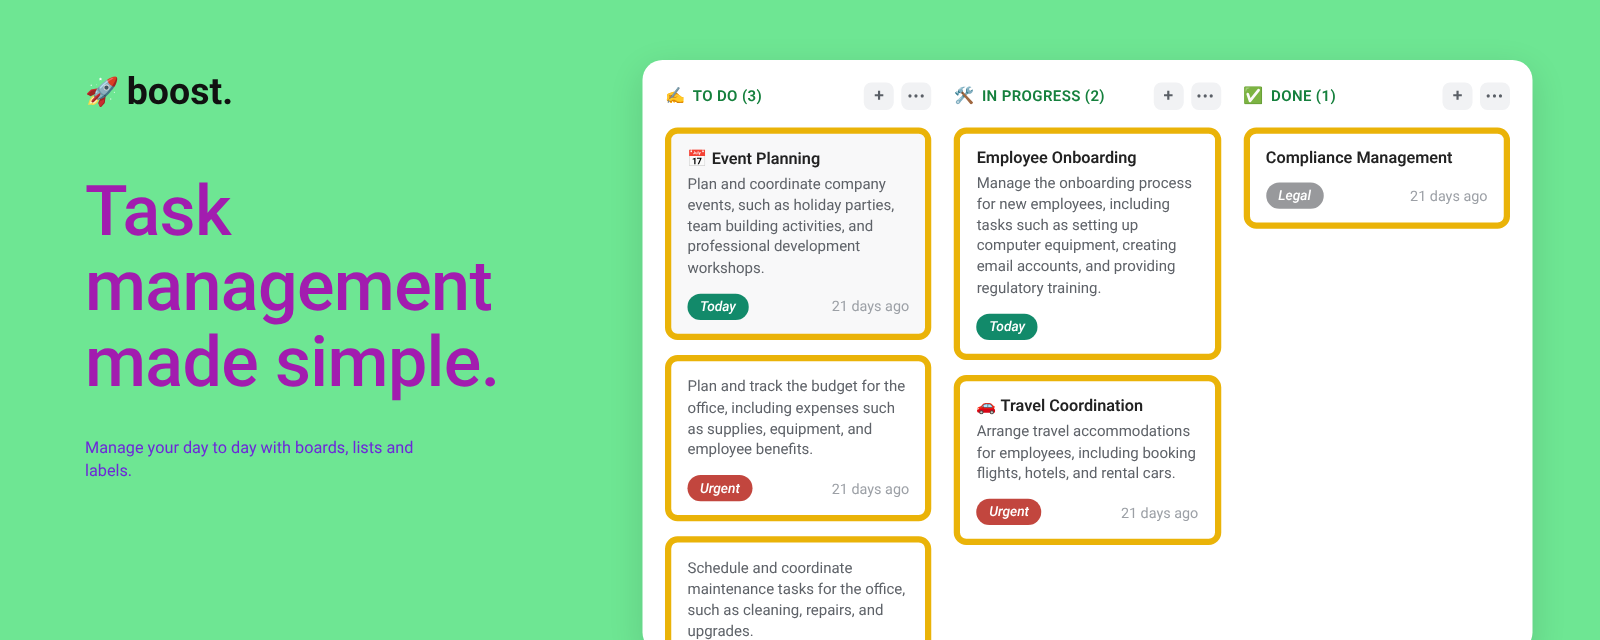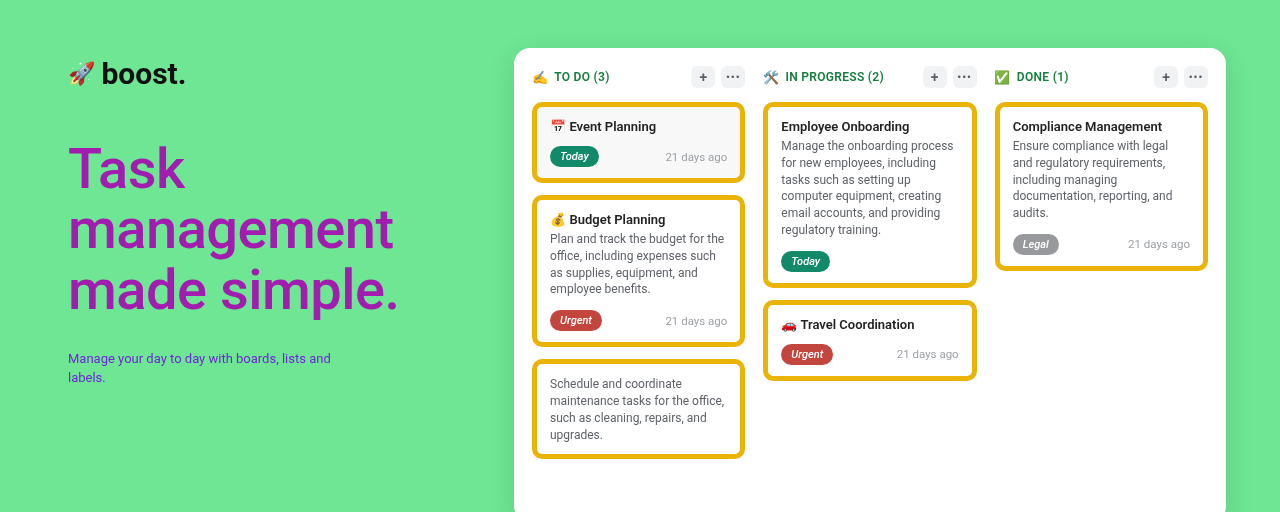--- a/index.html
+++ b/index.html
@@ -153,27 +153,27 @@
       <div class="col-head">
         <span class="col-emoji">✍️</span>
         <span class="col-title">TO DO (3)</span>
         <div class="col-actions">
           <div class="icon-btn">+</div>
           <div class="icon-btn" style="font-size:11px;letter-spacing:1px;">•••</div>
         </div>
       </div>
       <div class="card primary">
         <div class="card-title"><span>📅 </span><span>Event Planning</span></div>
+        <div class="card-desc">Plan and coordinate company events, such as holiday parties, team building activities, and professional development workshops.</div>
         <div class="card-foot">
           <span class="pill pill-today">Today</span>
           <span class="ago">21 days ago</span>
         </div>
       </div>
       <div class="card">
-        <div class="card-title"><span>💰 </span><span>Budget Planning</span></div>
         <div class="card-desc">Plan and track the budget for the office, including expenses such as supplies, equipment, and employee benefits.</div>
         <div class="card-foot">
           <span class="pill pill-urgent">Urgent</span>
           <span class="ago">21 days ago</span>
         </div>
       </div>
       <div class="card">
         <div class="card-desc">Schedule and coordinate maintenance tasks for the office, such as cleaning, repairs, and upgrades.</div>
       </div>
     </div>
@@ -188,37 +188,37 @@
       </div>
       <div class="card">
         <div class="card-title"><span>Employee Onboarding</span></div>
         <div class="card-desc">Manage the onboarding process for new employees, including tasks such as setting up computer equipment, creating email accounts, and providing regulatory training.</div>
         <div class="card-foot">
           <span class="pill pill-today">Today</span>
         </div>
       </div>
       <div class="card">
         <div class="card-title"><span>🚗 </span><span>Travel Coordination</span></div>
+        <div class="card-desc">Arrange travel accommodations for employees, including booking flights, hotels, and rental cars.</div>
         <div class="card-foot">
           <span class="pill pill-urgent">Urgent</span>
           <span class="ago">21 days ago</span>
         </div>
       </div>
     </div>
     <div class="col">
       <div class="col-head">
         <span class="col-emoji">✅</span>
         <span class="col-title">DONE (1)</span>
         <div class="col-actions">
           <div class="icon-btn">+</div>
           <div class="icon-btn" style="font-size:11px;letter-spacing:1px;">•••</div>
         </div>
       </div>
       <div class="card">
         <div class="card-title"><span>Compliance Management</span></div>
-        <div class="card-desc">Ensure compliance with legal and regulatory requirements, including managing documentation, reporting, and audits.</div>
         <div class="card-foot">
           <span class="pill pill-legal">Legal</span>
           <span class="ago">21 days ago</span>
         </div>
       </div>
     </div>
   </div>
 
 </body></html>

